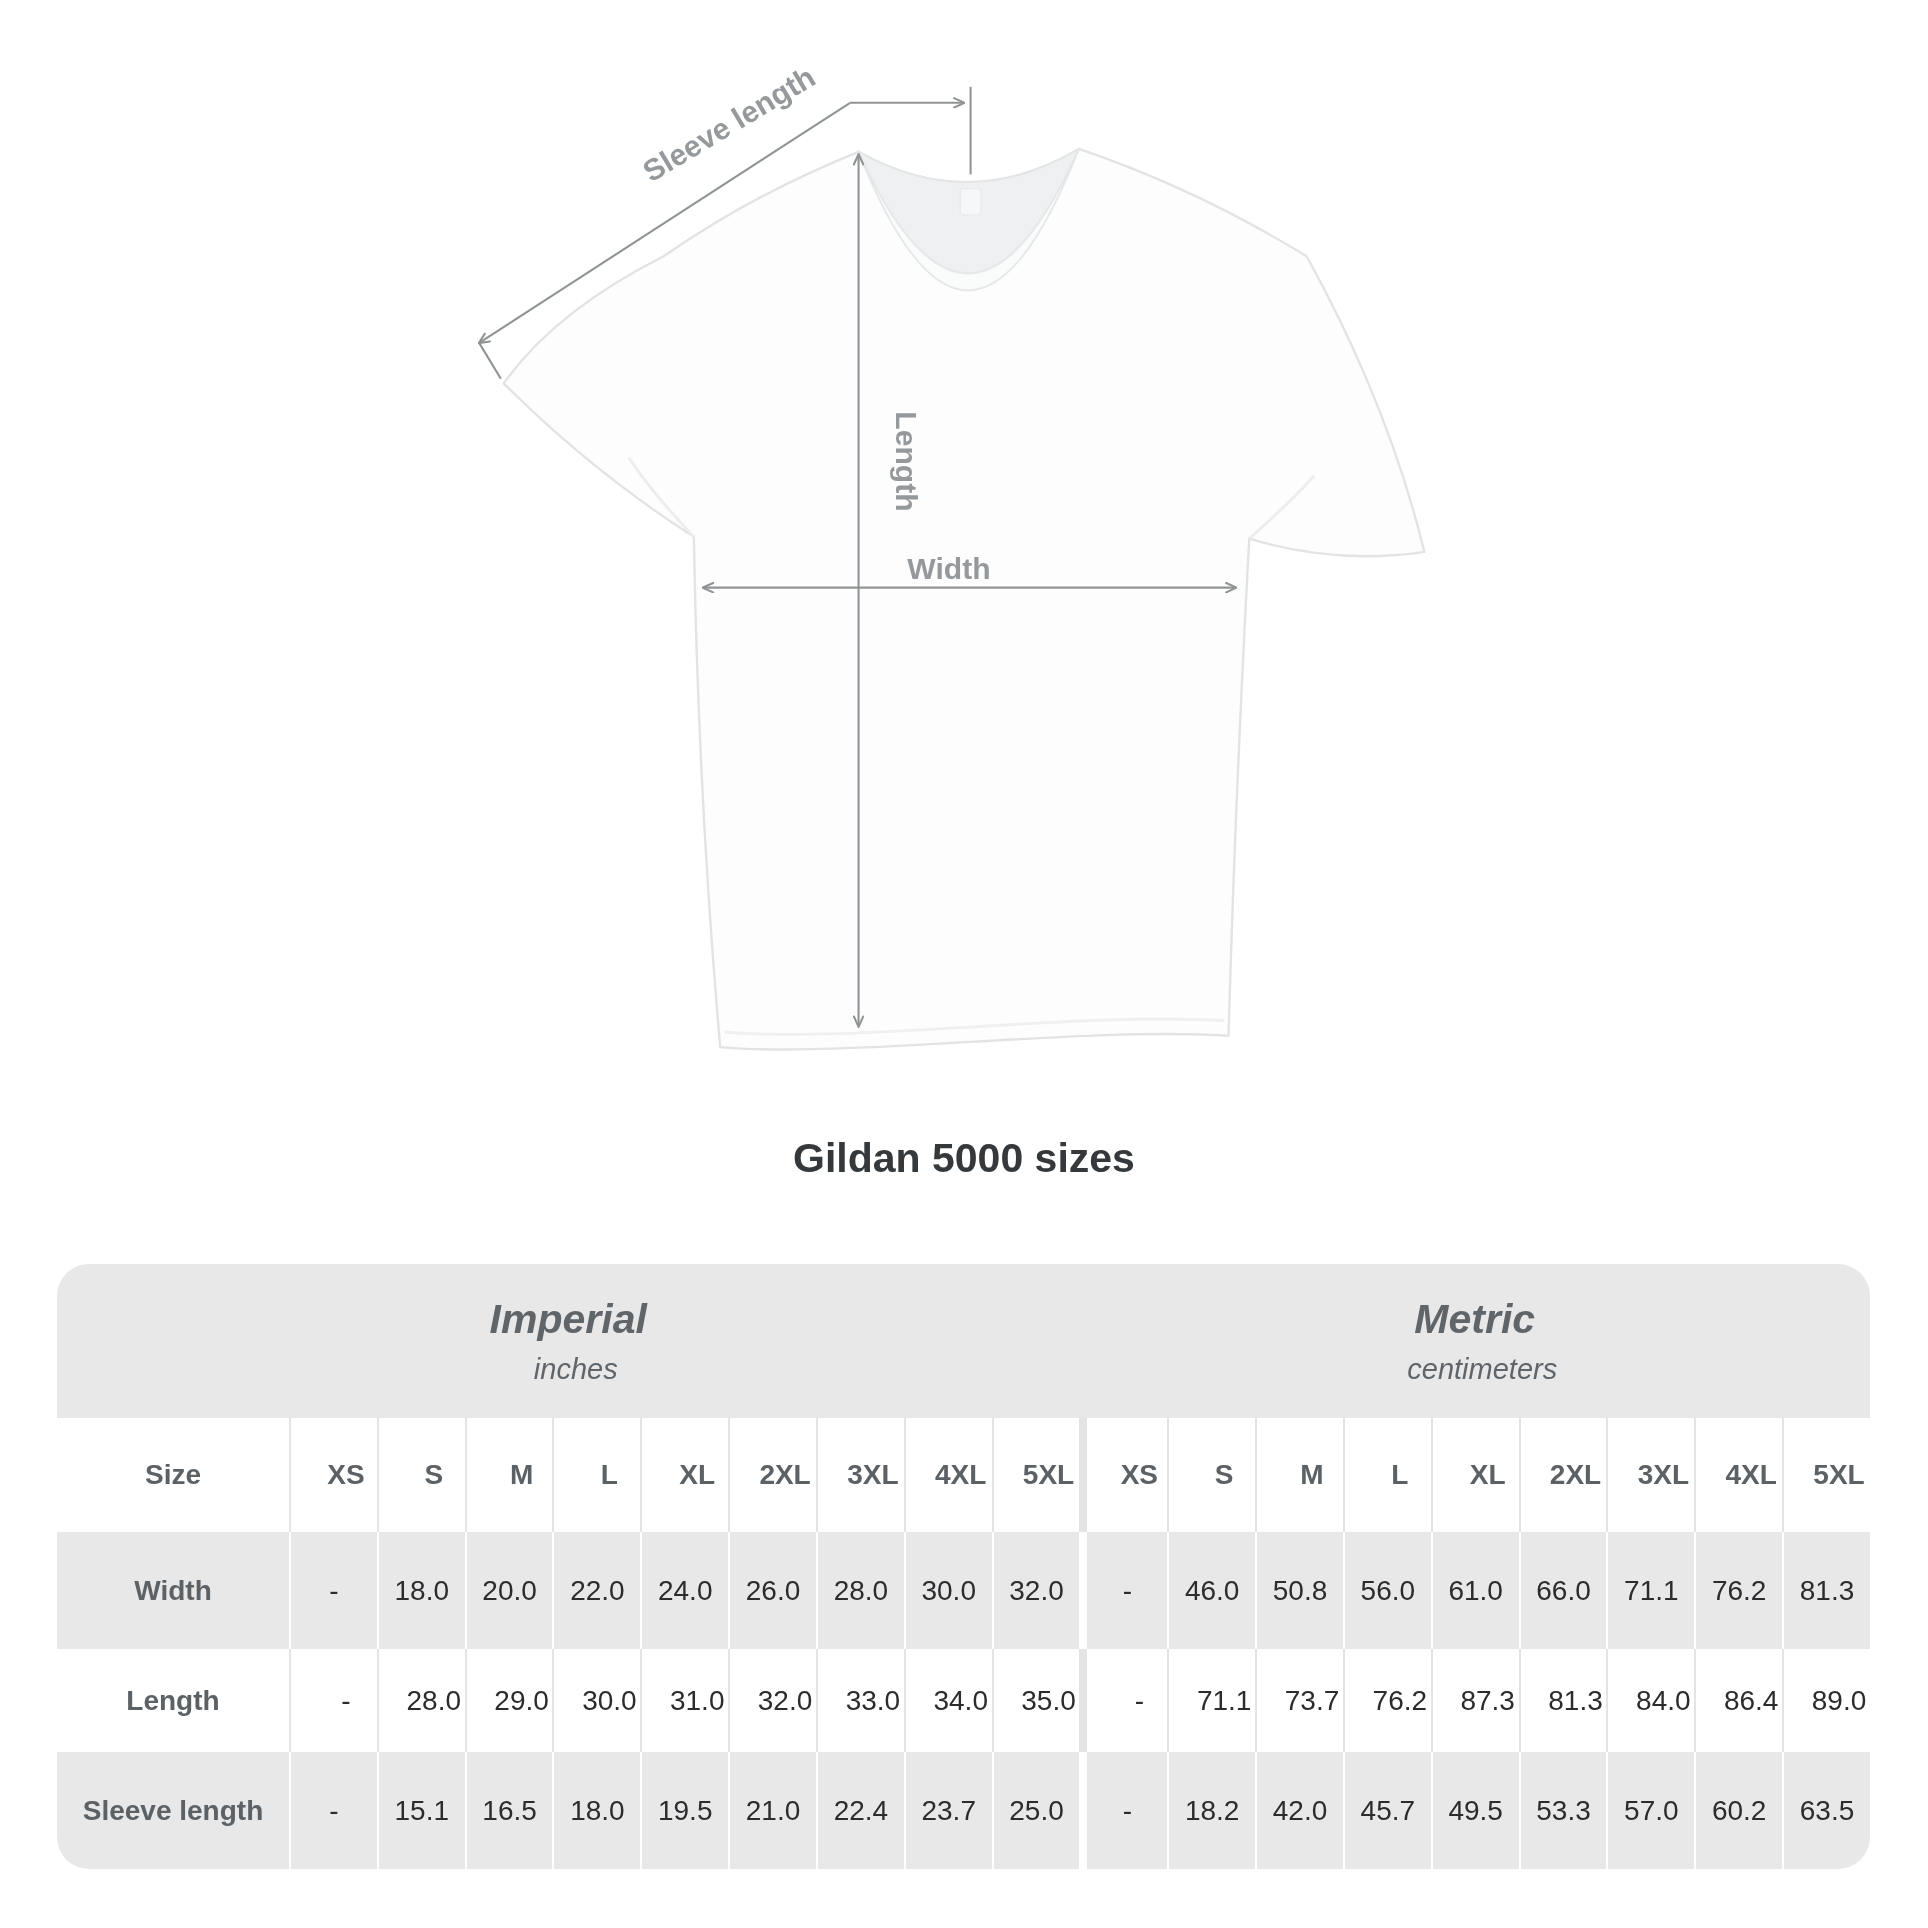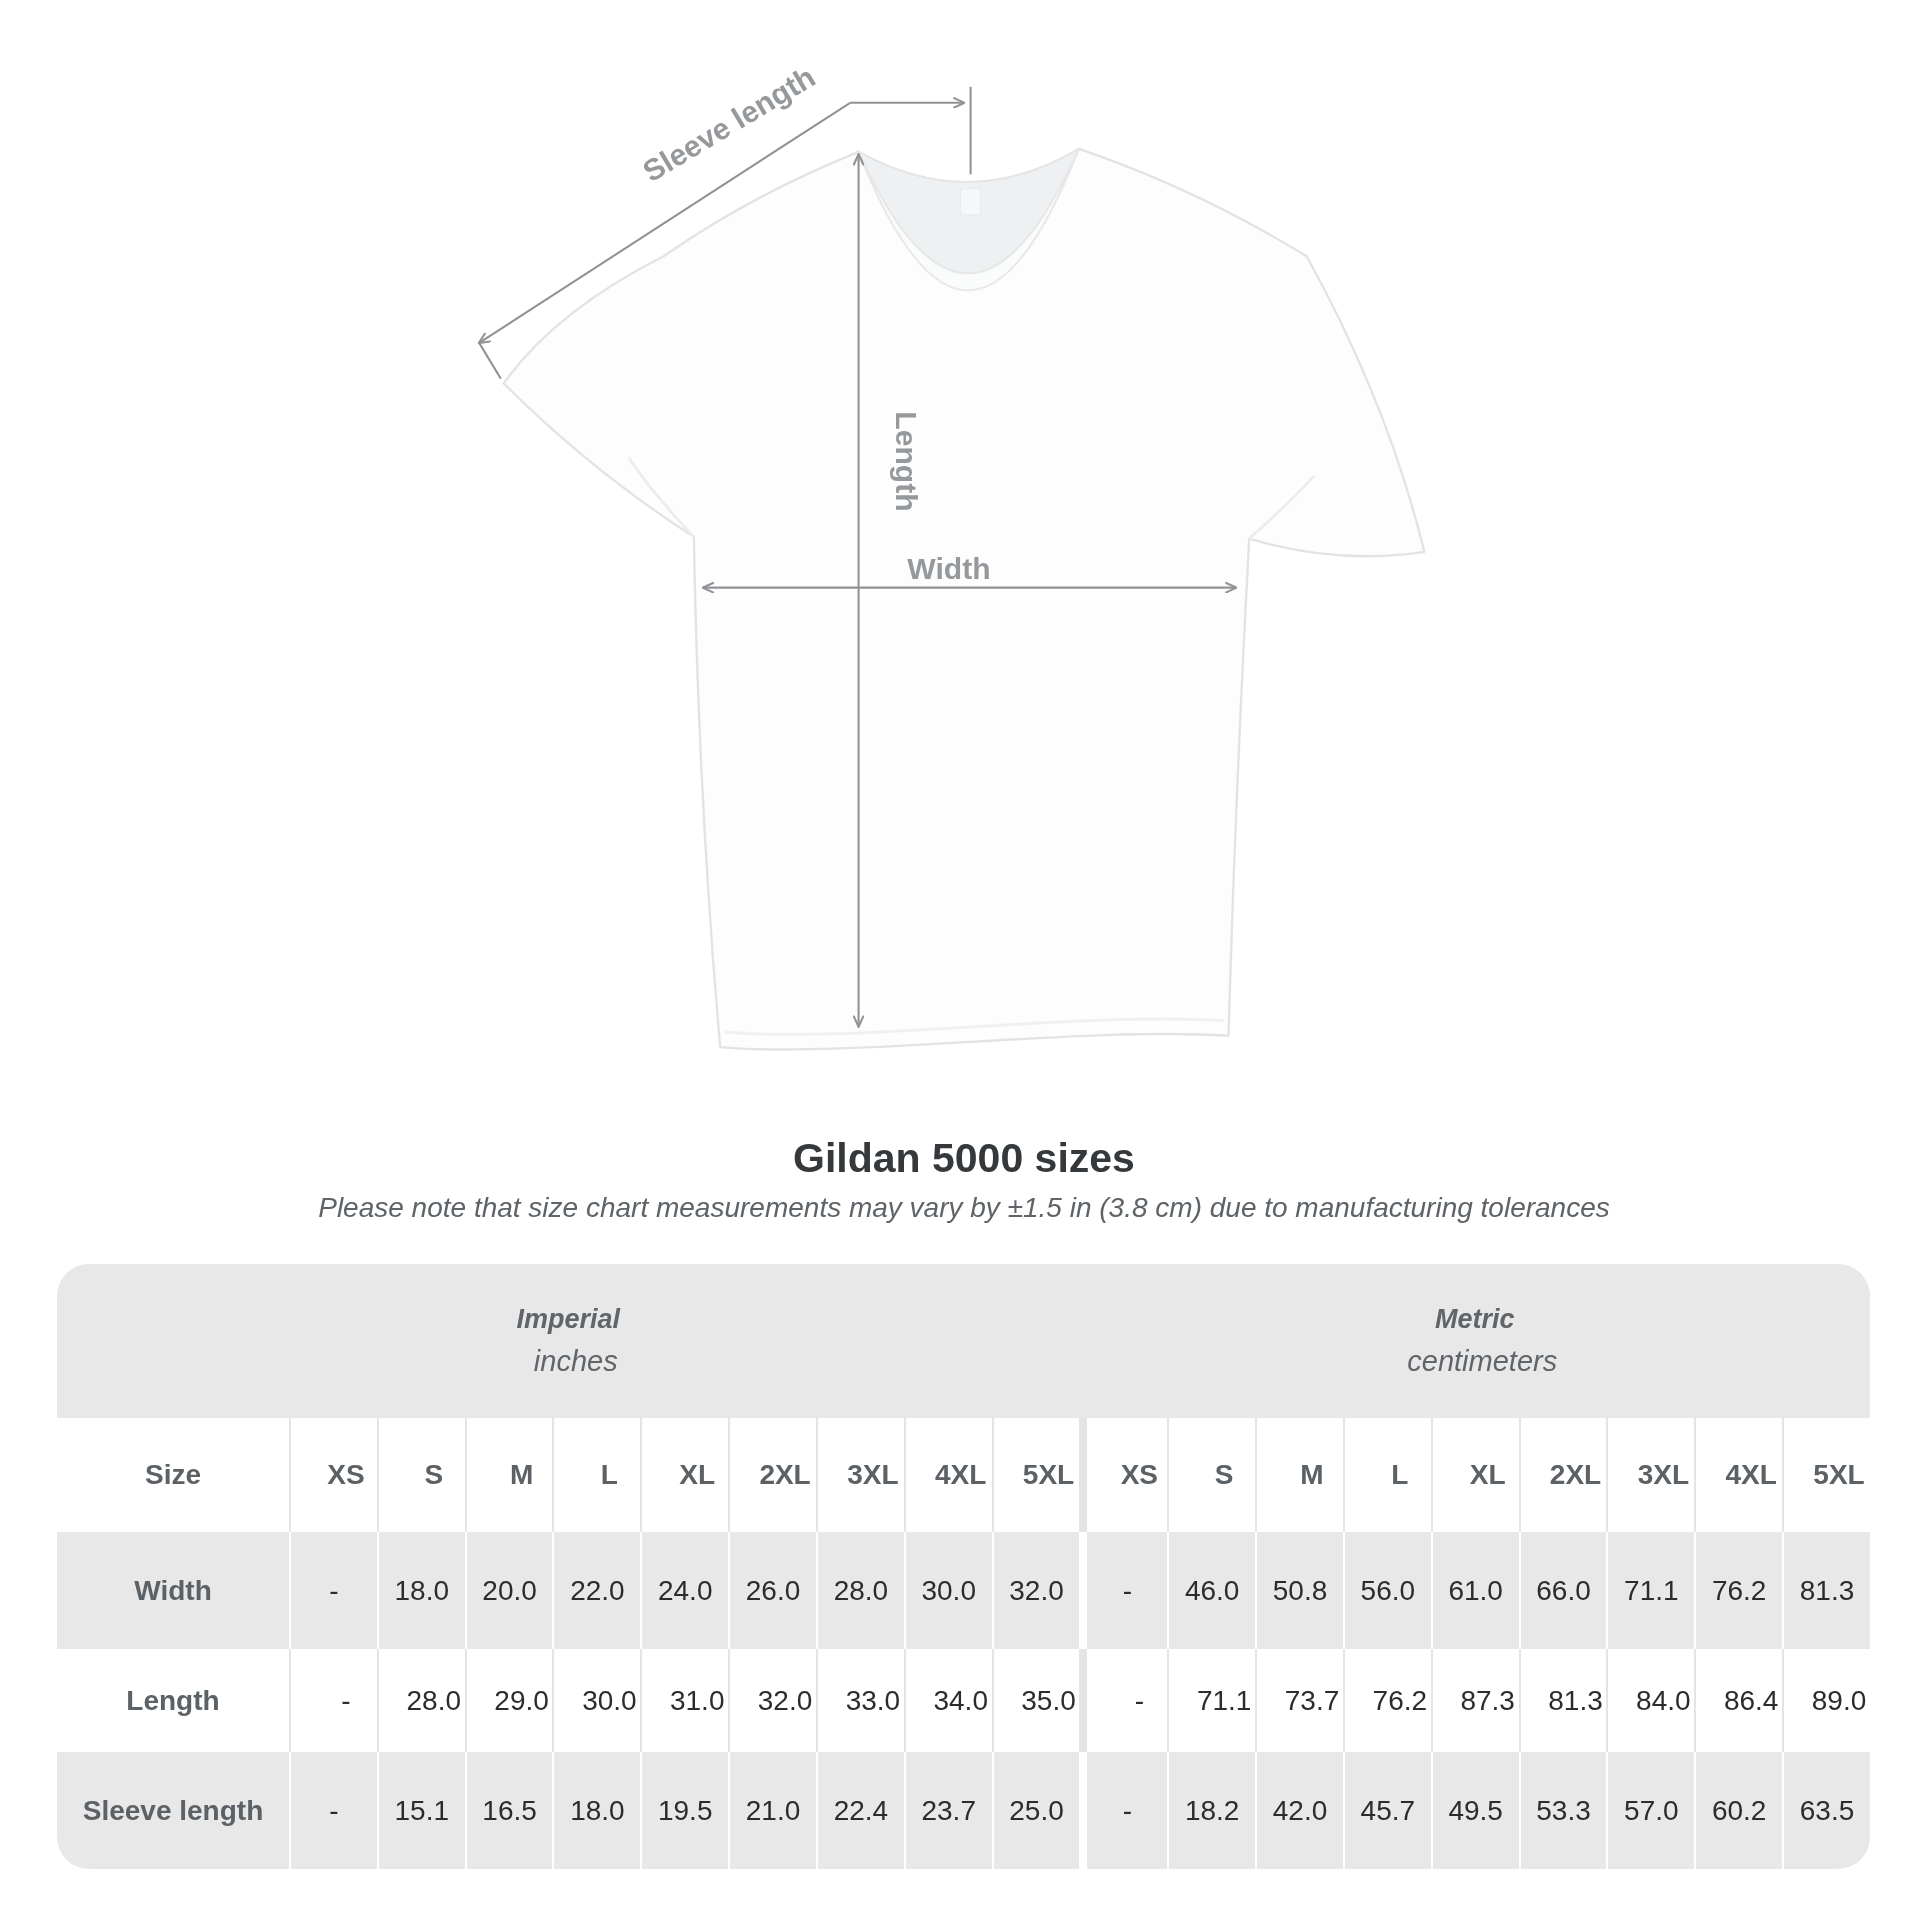--- a/index.html
+++ b/index.html
@@ -12,21 +12,21 @@
   .title{position:absolute;top:1135px;left:0;width:100%;text-align:center;
          font-size:41px;font-weight:bold;color:#35393c;}
   .subtitle{position:absolute;top:1192px;left:0;width:100%;text-align:center;
             font-size:28px;font-style:italic;color:#5e6367;}
   
   .table-wrap{position:absolute;left:57px;top:1264px;width:1813px;border-radius:32px;overflow:hidden;}
   table{width:100%;border-collapse:separate;border-spacing:0;table-layout:fixed;}
   th,td{padding:0;margin:0;text-align:center;vertical-align:middle;font-size:28px;}
   col.c-label{width:232px;}
   .group-row th{height:154px;background:#e8e8e9;}
-  .g-label{font-size:27px;font-weight:bold;font-style:italic;color:#60656a;line-height:1.15;}
+  .g-label{font-size:41px;font-weight:bold;font-style:italic;color:#60656a;line-height:1.15;}
   .g-sub{font-size:29px;font-style:italic;font-weight:normal;color:#60656a;margin-top:11.3px;line-height:1.1;margin-left:15px;}
   .size-row th{height:114px;font-weight:bold;color:#5c6166;background:#fff;}
   tr.r-white th,tr.r-white td{background:#ffffff;}
   tr.r-gray  th,tr.r-gray  td{background:#e8e8e9;}
   tr.r-white .sep{border-left:2.8px solid #e4e4e5;padding-left:24px;}
   tr.r-gray  .sep{border-left:2.8px solid #ffffff;}
   .sep.grp{border-left-width:8.5px !important;}
   th.lbl{font-weight:bold;color:#5c6166;}
   #data-rows td{color:#2b2c2e;font-weight:normal;}
   #data-rows tr:nth-child(1) th,#data-rows tr:nth-child(1) td{height:117px;}
@@ -77,21 +77,20 @@
       <line x1="912" y1="164" x2="912" y2="1090" marker-start="url(#arr)" marker-end="url(#arr)"></line>
       <line x1="747" y1="624" x2="1313" y2="624" marker-start="url(#arr)" marker-end="url(#arr)"></line>
     </g>
 
     <text class="ann-label" transform="translate(780,141) rotate(-31)" text-anchor="middle">Sleeve length</text>
     <text class="ann-label" transform="translate(952,490) rotate(90)" text-anchor="middle">Length</text>
     <text class="ann-label" x="1008" y="615" text-anchor="middle">Width</text>
   </svg>
 
   <div class="title">Gildan 5000 sizes</div>
-  <div class="subtitle">Please note that size chart measurements may vary by ±1.5 in (3.8 cm) due to manufacturing tolerances</div>
 
   <div class="table-wrap">
     <table>
       <colgroup>
         <col class="c-label">
           <col>
           <col>
           <col>
           <col>
           <col>

